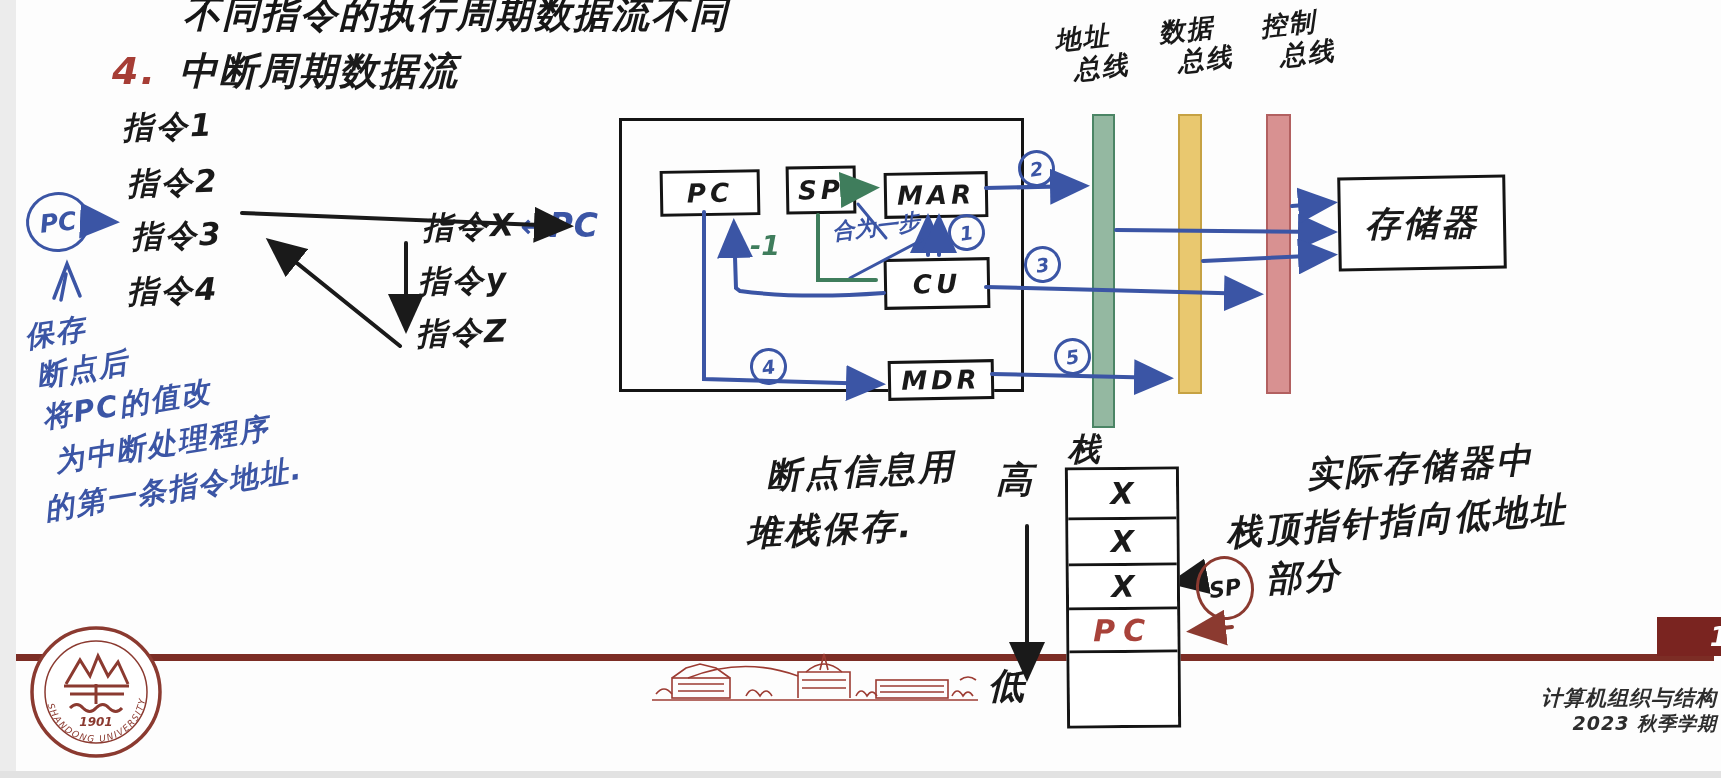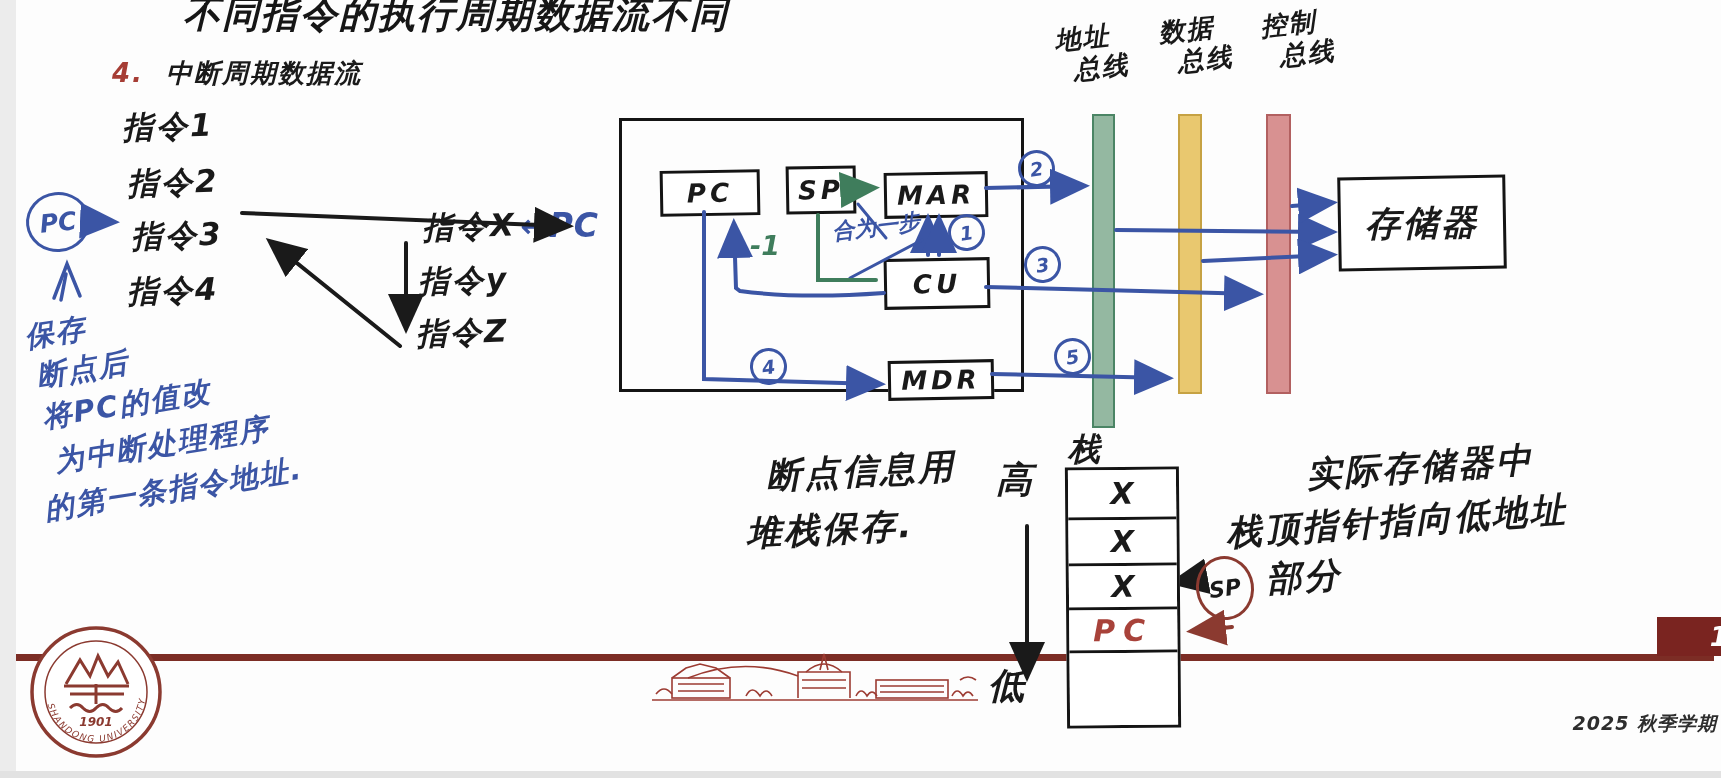--- a/index.html
+++ b/index.html
@@ -1,21 +1,21 @@
 <!DOCTYPE html>
 <html><head>
 <meta charset="utf-8">
 <style>
   html,body{margin:0;padding:0;background:#fff;}
   .canvas{position:relative;width:1721px;height:778px;background:#fdfdfd;overflow:hidden;
           font-family:"DejaVu Sans","Liberation Sans",sans-serif;color:#1a1a1a;font-style:italic;}
   .abs{position:absolute;}
   
   .title{left:183px;top:-10px;font-size:37px;font-weight:bold;letter-spacing:2px;color:#161616;}
-  .section{left:112px;top:56px;font-size:26px;font-weight:bold;letter-spacing:2px;}
+  .section{left:112px;top:46px;font-size:38px;font-weight:bold;letter-spacing:2px;}
   .section .num{color:#a63d35;margin-right:22px;font-weight:bold;}
   
   .hw{font-weight:bold;color:#191919;}
   .hw-blue{font-weight:bold;color:#3b55a5;}
   .hw-green{font-weight:bold;color:#3f7d5c;}
   .ins{font-size:31px;letter-spacing:3px;transform:rotate(-2deg);}
   .note-blue{font-size:29px;letter-spacing:2px;transform:rotate(-9deg);transform-origin:left bottom;white-space:nowrap;}
   .pc-circle{left:26px;top:192px;width:58px;height:54px;border:3.5px solid #3b55a5;border-radius:50%;
              display:flex;align-items:center;justify-content:center;font-size:25px;font-weight:bold;color:#3b55a5;
              transform:rotate(-6deg);background:transparent;}
@@ -146,21 +146,22 @@
     <span>SP</span>
   </div>
 
   <div class="abs hw bignote" style="left:1306px;top:444px;transform:rotate(-4deg);">实际存储器中</div>
   <div class="abs hw bignote" style="left:1226px;top:498px;transform:rotate(-4deg);">栈顶指针指向低地址</div>
   <div class="abs hw bignote" style="left:1266px;top:554px;transform:rotate(-4deg);">部分</div>
 
   <div class="abs pagebox">
     <span>15</span>
   </div>
-  <div class="abs term">2025 秋季学期</div>
+  <div class="abs course">计算机组织与结构</div>
+  <div class="abs term">2023 秋季学期</div>
 
   <svg class="abs" style="left:26px;top:618px;z-index:6;" width="140" height="152" viewBox="0 0 140 152">
     <circle cx="70" cy="74" r="64" fill="#fff" stroke="#8b3a30" stroke-width="3.5"></circle>
     <circle cx="70" cy="74" r="51" fill="none" stroke="#8b3a30" stroke-width="1.5"></circle>
     <g stroke="#8b3a30" stroke-width="3" fill="none">
       <path d="M40,66 L54,42 L64,58 L72,38 L82,58 L92,44 L102,66"></path>
       <path d="M38,68 H103"></path>
       <path d="M44,76 H98"></path>
       <path d="M70,66 V86"></path>
       <path d="M44,90 q7,-7 13,0 q7,7 13,0 q7,-7 13,0 q7,7 13,0"></path>

